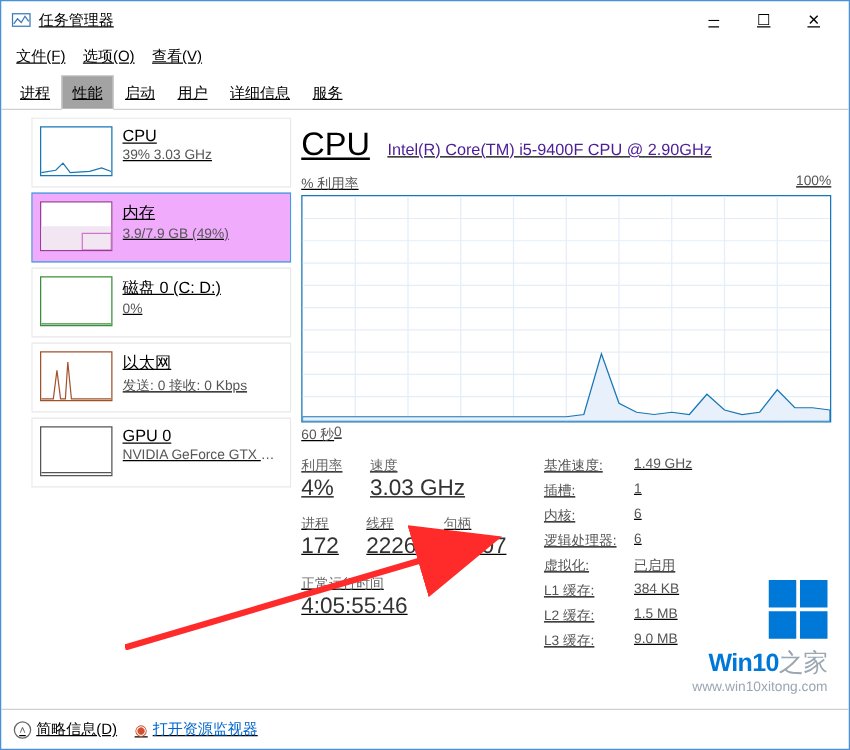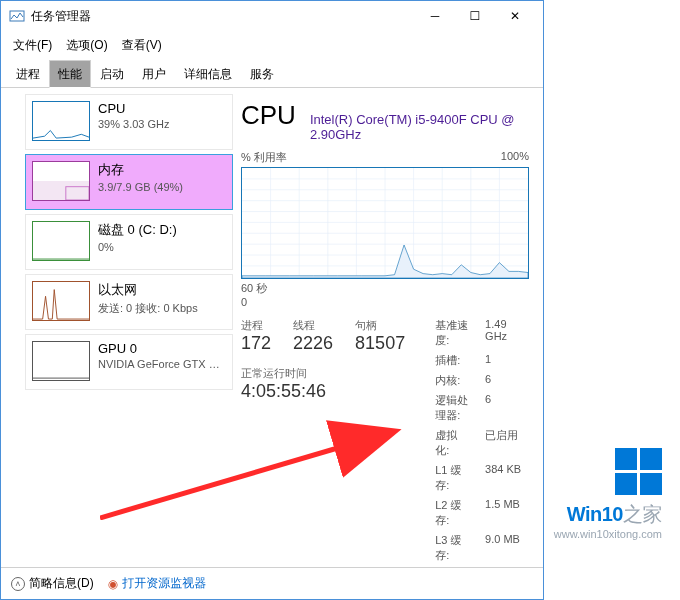--- a/index.html
+++ b/index.html
@@ -1,17 +1,17 @@
 <!DOCTYPE html>
 <html><head>
 <meta charset="utf-8">
 <style>
   * { margin: 0; padding: 0; box-sizing: border-box; }
   body { font-family: "Microsoft YaHei", "Segoe UI", sans-serif; font-size: 12px; background: #fff; width: 680px; height: 600px; overflow: hidden; position: relative; }
-  .window { border: 1px solid #4a90d9; width: 544px; height: 600px; display: flex; flex-direction: column; background: #fff; }
+  .window { border: 1px solid #4a90d9; width: 680px; height: 600px; display: flex; flex-direction: column; background: #fff; text-decoration: underline; }
   .titlebar { height: 30px; display: flex; align-items: center; padding: 0 8px; }
   .titlebar .icon { width: 16px; height: 16px; margin-right: 6px; display: flex; align-items: center; justify-content: center; }
   .titlebar .title { flex: 1; font-size: 12px; }
   .win-controls { display: flex; }
   .win-controls div { width: 40px; height: 28px; display: flex; align-items: center; justify-content: center; font-size: 12px; cursor: pointer; }
   .menubar { display: flex; padding: 4px 8px; gap: 6px; font-size: 12px; }
   .menubar div { padding: 2px 4px; cursor: pointer; }
   .tabs { display: flex; border-bottom: 1px solid #d0d0d0; padding: 0 6px; font-size: 12px; }
   .tab { padding: 5px 8px 4px 8px; border: 1px solid transparent; border-bottom: none; cursor: pointer; margin-bottom: -1px; }
   .tab.active { border-color: #d0d0d0; background: #a3a3a3; border-bottom: 1px solid #fff; }
@@ -29,35 +29,35 @@
   .side-text { display: flex; flex-direction: column; gap: 2px; min-width: 0; }
   .side-title { font-size: 13px; }
   .side-sub { font-size: 11px; color: #555; white-space: nowrap; overflow: hidden; text-overflow: ellipsis; }
   .main { flex: 1; display: flex; flex-direction: column; padding: 0 6px 0 2px; overflow: hidden; }
   .main-head { display: flex; align-items: baseline; gap: 14px; margin-bottom: 8px; }
   .main-title { font-size: 26px; font-weight: 400; }
   .main-sub { font-size: 13px; color: #4c1d95; margin-top: 18px; }
   .chart-header { display: flex; justify-content: space-between; font-size: 11px; color: #555; margin-bottom: 2px; }
   .chart { border: 1px solid #1776b6; height: 182px; position: relative; background: #fff; }
   .chart svg { position: absolute; inset: 0; width: 100%; height: 100%; }
-  .chart-footer { display: flex; justify-content: center; font-size: 11px; color: #555; margin-top: 2px; flex-direction: column; }
+  .chart-footer { display: flex; justify-content: flex-start; font-size: 11px; color: #555; margin-top: 2px; }
   .stats { display: flex; margin-top: 10px; gap: 30px; }
   .stats-left { display: flex; flex-direction: column; gap: 10px; }
   .stat-row { display: flex; gap: 22px; }
   .stat { display: flex; flex-direction: column; }
   .stat-label { font-size: 11px; color: #666; }
   .stat-value { font-size: 18px; color: #333; }
   .uptime-label { font-size: 11px; color: #666; margin-top: 2px; }
   .uptime-value { font-size: 18px; color: #333; }
   .stats-right { display: grid; grid-template-columns: auto auto; column-gap: 14px; row-gap: 5px; font-size: 11px; color: #555; align-content: start; }
   .footer { border-top: 1px solid #d0d0d0; height: 32px; display: flex; align-items: center; padding: 0 10px; gap: 14px; font-size: 12px; }
   .footer-link { display: flex; align-items: center; gap: 4px; cursor: pointer; }
   .link-blue { color: #0066cc; }
   .circle-icon { width: 14px; height: 14px; border: 1.5px solid #666; border-radius: 50%; display: flex; align-items: center; justify-content: center; font-size: 9px; color: #666; }
-  .watermark { position: absolute; right: 18px; bottom: 60px; text-align: right; pointer-events: none; }
+  .watermark { position: absolute; right: 18px; bottom: 44px; text-align: right; pointer-events: none; }
   .wm-squares { display: inline-grid; grid-template-columns: repeat(2,22px); grid-template-rows: repeat(2,22px); gap: 3px; margin-bottom: 6px; }
   .wm-squares span { background: #0078d7; }
   .wm-text { color: #0078d7; font-size: 20px; font-weight: 600; letter-spacing: -0.5px;}
   .wm-text .grey { color: #9aa6b2; font-weight: 400; }
   .wm-url { color: #9aa6b2; font-size: 11px; }
   .arrow-overlay { position: absolute; left: 100px; top: 400px; width: 320px; height: 120px; pointer-events: none; }
 </style>
 </head>
 <body>
 
@@ -188,20 +188,30 @@
       </div>
       <div class="chart-footer">
         <span>60 秒</span>
         <span>0</span>
       </div>
 
       <div class="stats">
         <div class="stats-left">
           <div class="stat-row">
             <div class="stat">
+                <span class="stat-label">利用率</span>
+                <span class="stat-value">4%</span>
+              </div>
+            <div class="stat">
+                <span class="stat-label">速度</span>
+                <span class="stat-value">3.03 GHz</span>
+              </div>
+          </div>
+          <div class="stat-row">
+            <div class="stat">
                 <span class="stat-label">进程</span>
                 <span class="stat-value">172</span>
               </div>
             <div class="stat">
                 <span class="stat-label">线程</span>
                 <span class="stat-value">2226</span>
               </div>
             <div class="stat">
                 <span class="stat-label">句柄</span>
                 <span class="stat-value">81507</span>

